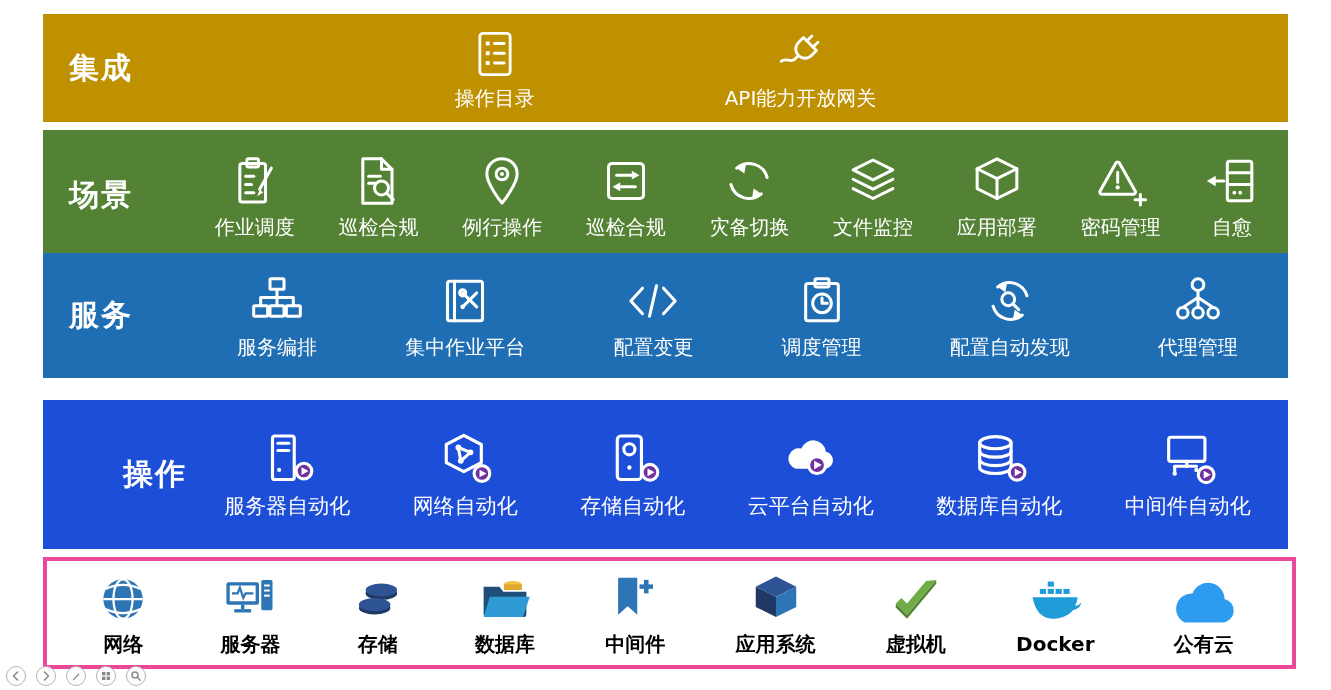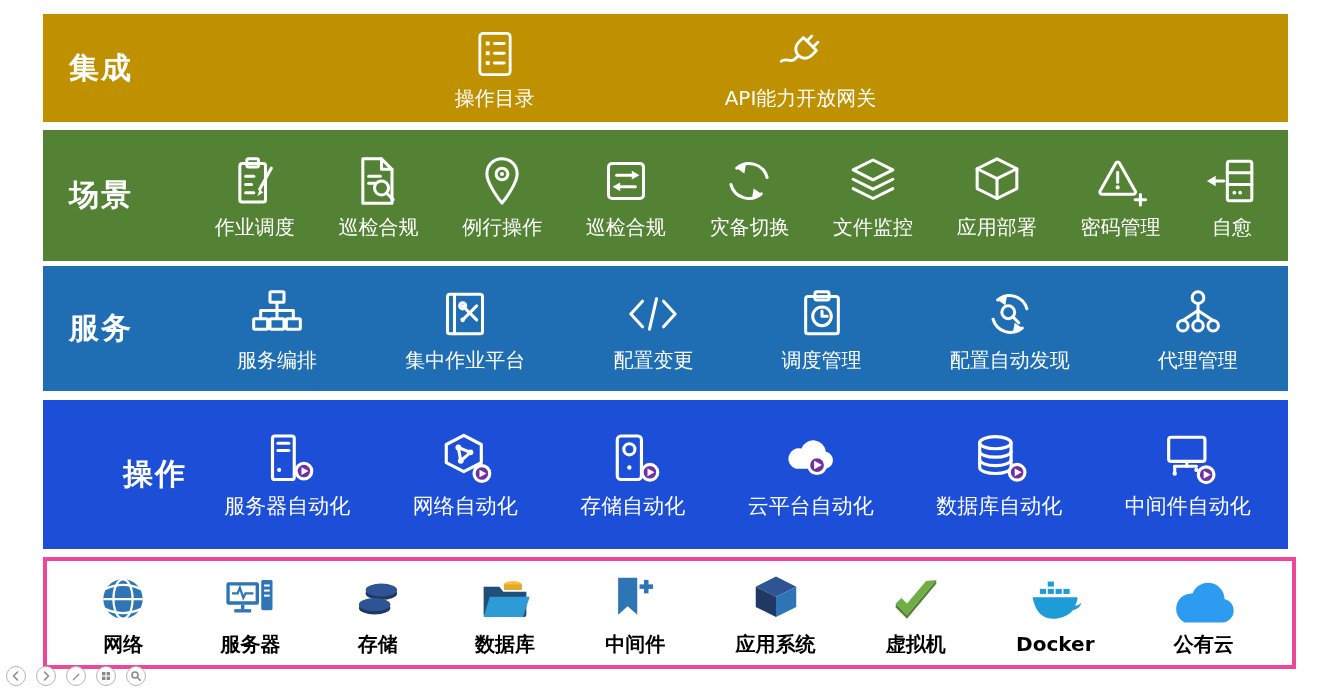--- a/index.html
+++ b/index.html
@@ -7,21 +7,21 @@
     width:1331px;height:690px;position:relative;overflow:hidden;
     background:#fff;
     font-family:"DejaVu Sans","Liberation Sans",sans-serif;
   }
   .band{
     position:absolute;left:43px;width:1245px;
     display:flex;align-items:center;color:#fff;
   }
   #band-integration{top:14px;height:108px;}
   #band-scenario{top:130px;height:131px;}
-  #band-service{top:266px;height:125px;}
+  #band-service{top:253px;height:125px;}
   #band-operation{top:400px;height:149px;}
   #band-resources{top:557px;height:104px;background:#fff;border:4px solid #ec4899;color:#000;}
   .band-label{
     font-size:30px;font-weight:bold;padding-left:26px;width:118px;flex-shrink:0;
     letter-spacing:2px;
   }
   .items{flex:1;display:flex;justify-content:space-around;align-items:flex-end;padding:0 6px;}
   #band-integration .items{justify-content:center;gap:190px;padding-right:150px;}
   #band-resources .items{align-items:flex-end;padding:0 14px;}
   .item{display:flex;flex-direction:column;align-items:center;gap:7px;}

